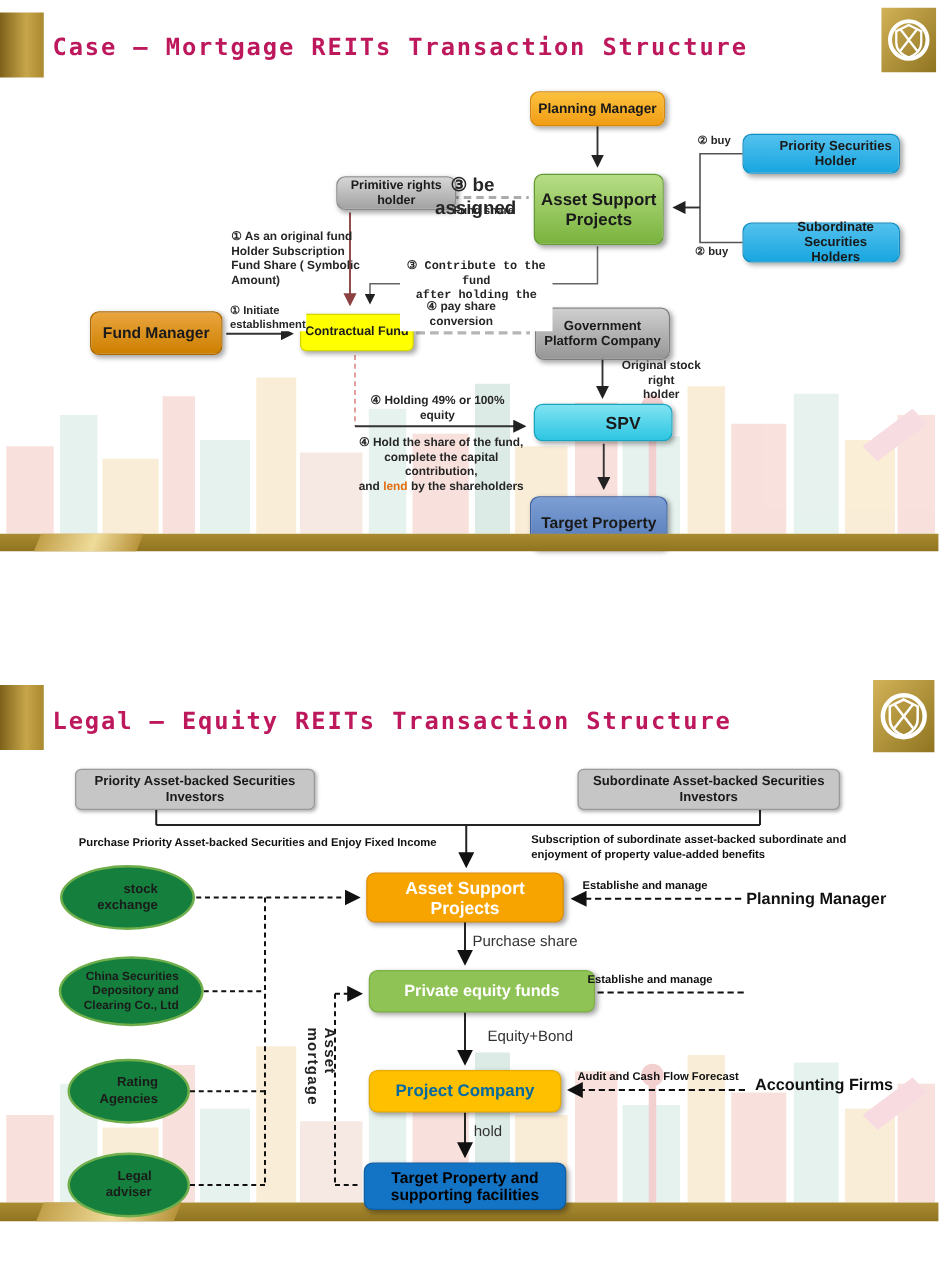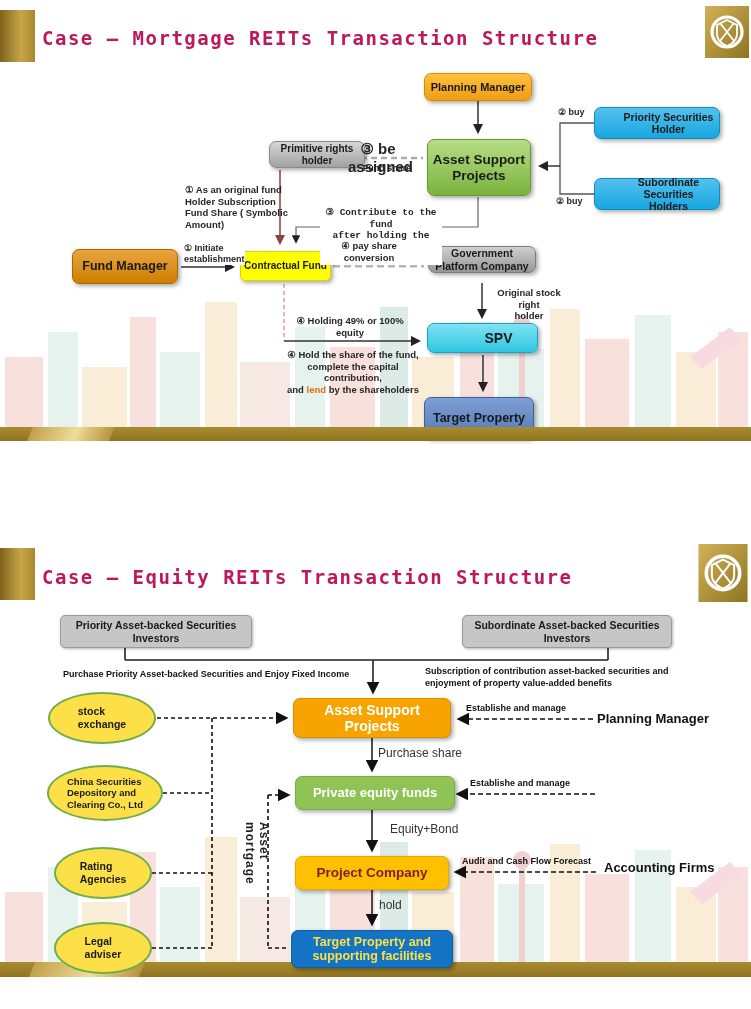--- a/index.html
+++ b/index.html
@@ -24,24 +24,24 @@
   .n-gray{background:linear-gradient(180deg,#d6d6d6,#a2a2a2);border:1px solid #8a8a8a;font-size:10px;}
   .n-fm{background:linear-gradient(180deg,#eaa53e,#cd7f00);border:1px solid #a96800;font-size:12.5px;}
   .n-cf{background:#ffff00;border:1px solid #d6d600;font-size:10px;border-radius:5px;}
   .n-gov{background:linear-gradient(180deg,#cfcfcf,#969696);border:1px solid #7d7d7d;font-size:10.5px;}
   .n-spv{background:linear-gradient(180deg,#7fe3f2,#2ec6e2);border:1px solid #17a3bd;font-size:14px;}
   .n-tp{background:linear-gradient(180deg,#7d9fd4,#5379b8);border:1px solid #3d62a4;font-size:12.5px;}
   
   .n2-inv{background:#c6c6c6;border:1px solid #9a9a9a;font-size:10.5px;border-radius:5px;box-shadow:1px 1px 3px rgba(0,0,0,.3);}
   .n2-asp{background:#f7a400;border:1px solid #e08e00;color:#fff;font-size:14px;}
   .n2-pef{background:#90c355;border:1px solid #7daf45;color:#fff;font-size:13px;}
-  .n2-pc{background:#ffc000;border:1px solid #e6ab00;color:#7f1d1d;font-size:13.5px;}
-  .n2-tp{background:#1373c4;border:1px solid #0e5fa6;color:#fde047;font-size:12.5px;}
-  .ellipse{display:flex;align-items:center;justify-content:center;text-align:left;
-           font-weight:bold;background:#fde047;border:2px solid #6fae4b;border-radius:50%;
+  .n2-pc{background:#ffc000;border:1px solid #e6ab00;color:#0369a1;font-size:13.5px;}
+  .n2-tp{background:#1373c4;border:1px solid #0e5fa6;color:#000000;font-size:12.5px;}
+  .ellipse{display:flex;align-items:center;justify-content:center;text-align:right;
+           font-weight:bold;background:#15803d;border:2px solid #6fae4b;border-radius:50%;
            font-size:10.5px;line-height:1.2;box-sizing:border-box;}
   
   .lbl{font-size:9.5px;line-height:1.22;font-weight:bold;color:#262626;}
   .lbl-c{text-align:center;}
   .lbl-bg{background:#fff;}
   .lbl2{font-size:9px;font-weight:bold;color:#111;line-height:1.3;}
   .mid{font-size:12px;color:#333;}
   .name{font-size:13px;font-weight:bold;color:#111;line-height:1.25;}
   .vert{writing-mode:vertical-rl;font-weight:bold;font-size:12px;color:#222;letter-spacing:1px;}
   .hl{color:#e36c0a;}
@@ -120,21 +120,21 @@
   <div class="abs node n-pm pre" style="left:424px;top:73px;width:108px;height:28px;">Planning Manager</div>
   <div class="abs node n-asp pre" style="left:427px;top:139px;width:104px;height:57px;">Asset Support
 Projects</div>
   <div class="abs node n-blue pre" style="left:594px;top:107px;width:126px;height:32px;">Priority Securities
 Holder</div>
   <div class="abs node n-blue pre" style="left:594px;top:178px;width:126px;height:32px;">Subordinate Securities
 Holders</div>
   <div class="abs node n-gray" style="left:237px;top:141px;width:96px;height:27px;margin-left:32px;">Primitive rights holder</div>
   <div class="abs node n-fm" style="left:72px;top:249px;width:106px;height:35px;">Fund Manager</div>
   <div class="abs node n-cf" style="left:240px;top:251px;width:91px;height:30px;">Contractual Fund</div>
-  <div class="abs node n-gov pre" style="left:428px;top:246px;width:108px;height:27px;">Government
+  <div class="abs node n-gov pre" style="left:428px;top:246px;width:108px;height:42px;">Government
 Platform Company</div>
   <div class="abs node n-spv" style="left:427px;top:323px;width:111px;height:30px;padding-left:32px;">SPV</div>
   <div class="abs node n-tp" style="left:424px;top:397px;width:110px;height:42px;">Target Property</div>
 
   <div class="abs lbl" style="left:558px;top:107px;font-size:9px;">② buy</div>
   <div class="abs lbl" style="left:556px;top:196px;font-size:9px;">② buy</div>
   <div class="abs lbl lbl-c" style="left:348px;top:140px;width:60px;font-size:15px;">③ be assigned</div>
   <div class="abs lbl lbl-c" style="left:350px;top:163px;width:74px;font-size:9px;">Fund share</div>
   <div class="abs lbl pre" style="left:185px;top:184px;">① As an original fund
 Holder Subscription
@@ -178,21 +178,21 @@
         <rect x="635" y="18" width="36" height="112" fill="#cfe6df"></rect>
       <rect x="676" y="55" width="40" height="75" fill="#f7ddb0"></rect>
         <rect x="718" y="35" width="30" height="95" fill="#f3c5bd"></rect>
       <circle cx="522" cy="28" r="9" fill="#e8a2a2"></circle>
         <rect x="519" y="36" width="6" height="94" fill="#e8a2a2"></rect>
       <path d="M690,60 L730,30 L742,42 L702,72 Z" fill="#f0b9c4"></path>
     </g>
   </svg>
 
   <div class="abs gold-block" style="left:0;top:548px;width:35px;height:52px;"></div>
-  <div class="abs slide-title" style="left:42px;top:566px;">Case – Equity REITs Transaction Structure</div>
+  <div class="abs slide-title" style="left:42px;top:566px;">Legal – Equity REITs Transaction Structure</div>
   <svg class="abs" style="top:544px;left:698px" width="50" height="58" viewBox="0 0 44 52">
     <defs>
         <linearGradient id="lg2" x1="0" y1="0" x2="1" y2="1">
       <stop offset="0" stop-color="#d2b258"></stop>
           <stop offset="1" stop-color="#8f7420"></stop>
         </linearGradient>
       </defs>
     <rect width="44" height="52" fill="url(#lg2)"></rect>
     <circle cx="22" cy="26" r="15" fill="none" stroke="#fff" stroke-width="3.2"></circle>
     <path d="M22,14 L32,19 V28 Q32,36 22,40 Q12,36 12,28 V19 Z" fill="none" stroke="#fff" stroke-width="1.8"></path>
@@ -222,37 +222,37 @@
     <line x1="595" y1="254" x2="458" y2="254" stroke="#111" stroke-width="1.6" stroke-dasharray="5 3" marker-end="url(#ah2)"></line>
     <line x1="596" y1="332" x2="456" y2="332" stroke="#111" stroke-width="1.6" stroke-dasharray="5 3" marker-end="url(#ah2)"></line>
   </svg>
 
   <div class="abs node n2-inv pre" style="left:60px;top:615px;width:192px;height:33px;">Priority Asset-backed Securities
 Investors</div>
   <div class="abs node n2-inv pre" style="left:462px;top:615px;width:210px;height:33px;">Subordinate Asset-backed Securities
 Investors</div>
   <div class="abs node n2-asp pre" style="left:293px;top:698px;width:158px;height:40px;">Asset Support
 Projects</div>
-  <div class="abs node n2-pef" style="left:295px;top:776px;width:160px;height:34px;">Private equity funds</div>
+  <div class="abs node n2-pef" style="left:295px;top:776px;width:181px;height:34px;">Private equity funds</div>
   <div class="abs node n2-pc" style="left:295px;top:856px;width:154px;height:34px;">Project Company</div>
   <div class="abs node n2-tp pre" style="left:291px;top:930px;width:162px;height:38px;z-index:3;">Target Property and
 supporting facilities</div>
 
   <div class="abs ellipse pre" style="left:48px;top:692px;width:108px;height:52px;">stock
 exchange</div>
   <div class="abs ellipse pre" style="left:47px;top:765px;width:116px;height:56px;font-size:9.5px;">China Securities
 Depository and
 Clearing Co., Ltd</div>
   <div class="abs ellipse pre" style="left:54px;top:847px;width:98px;height:52px;">Rating
 Agencies</div>
   <div class="abs ellipse pre" style="left:54px;top:922px;width:98px;height:52px;z-index:3;">Legal
 adviser</div>
 
   <div class="abs lbl2" style="left:63px;top:669px;">Purchase Priority Asset-backed Securities and Enjoy Fixed Income</div>
-  <div class="abs lbl2 pre" style="left:425px;top:666px;width:260px;">Subscription of contribution asset-backed securities and
+  <div class="abs lbl2 pre" style="left:425px;top:666px;width:260px;">Subscription of subordinate asset-backed subordinate and
 enjoyment of property value-added benefits</div>
   <div class="abs lbl2" style="left:466px;top:703px;">Establishe and manage</div>
   <div class="abs name" style="left:597px;top:711px;">Planning Manager</div>
   <div class="abs mid" style="left:378px;top:746px;">Purchase share</div>
   <div class="abs lbl2" style="left:470px;top:778px;">Establishe and manage</div>
   <div class="abs mid" style="left:390px;top:822px;">Equity+Bond</div>
   <div class="abs lbl2" style="left:462px;top:856px;">Audit and Cash Flow Forecast</div>
   <div class="abs name" style="left:604px;top:860px;">Accounting Firms</div>
   <div class="abs mid" style="left:379px;top:898px;">hold</div>
   <div class="abs vert" style="left:243px;top:822px;height:102px;">Asset mortgage</div>

